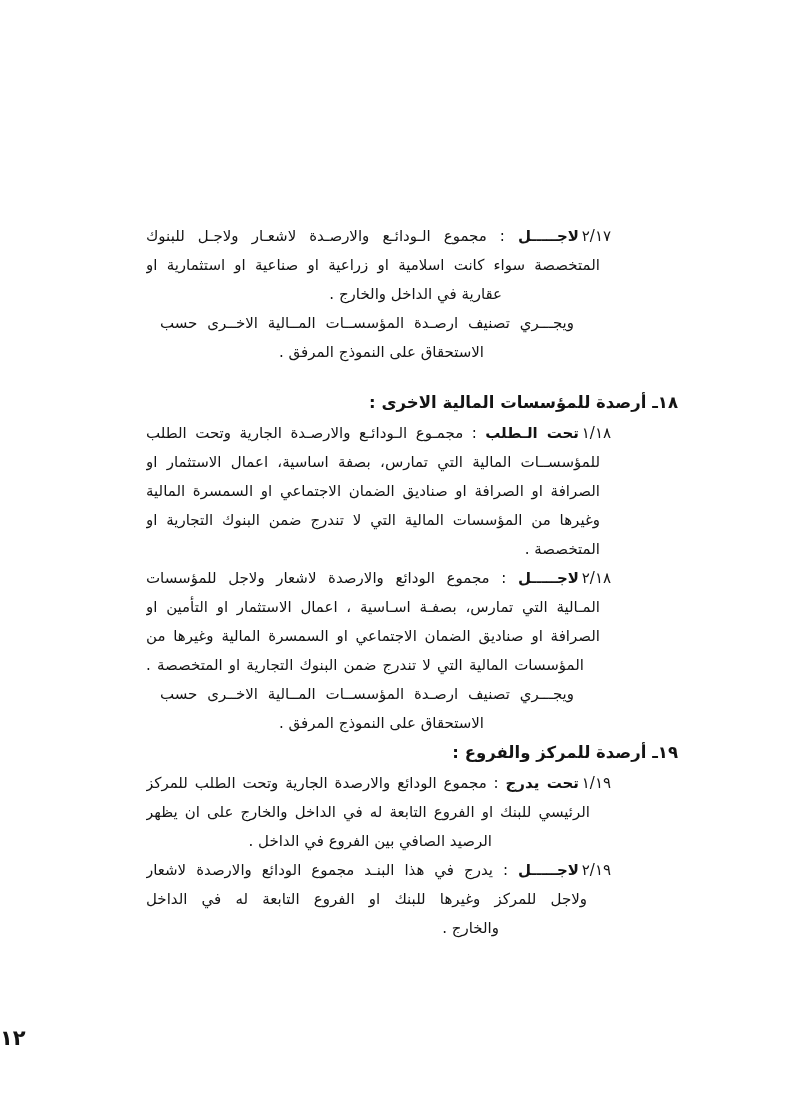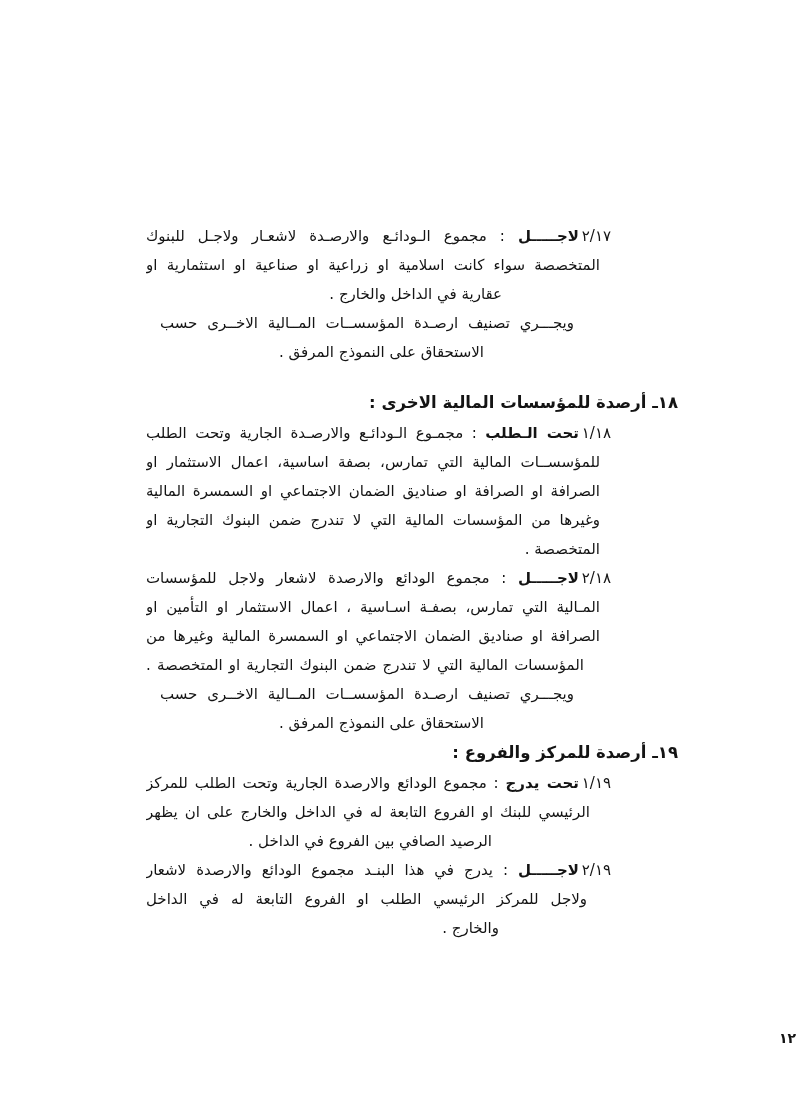--- a/index.html
+++ b/index.html
@@ -57,22 +57,22 @@
   .line.r{
     text-align:right;
     text-align-last:right;
   }
   .line b{font-weight:bold;}
   .page-number{
     position:absolute;
     top:1024px;
     left:0;
     width:796px;
-    text-align:right;
-    font-size:14px;
+    text-align:left;
+    font-size:21px;
     line-height:29px;
     font-weight:bold;
   }
 </style>
 </head>
 <body>
 
 <div class="page">
   <div class="content">
       <div class="item">
@@ -113,19 +113,19 @@
         <div class="text">
           <div class="line" style="padding-right: 21px;"><b>تحت يدرج</b> : مجموع الودائع والارصدة الجارية وتحت الطلب للمركز</div>
           <div class="line" style="padding-right: 10px;">الرئيسي للبنك او الفروع التابعة له في الداخل والخارج على ان يظهر</div>
           <div class="line r" style="padding-right: 108px;">الرصيد الصافي بين الفروع في الداخل .</div>
         </div>
       </div>
       <div class="item">
         <span class="num">٢/١٩</span>
         <div class="text">
           <div class="line" style="padding-right: 21px;"><b>لاجـــــل</b> : يدرج في هذا البنـد مجموع الودائع والارصدة لاشعار</div>
-          <div class="line" style="padding-right: 13px;">ولاجل للمركز الرئيسي الطلب او الفروع التابعة له في الداخل</div>
+          <div class="line" style="padding-right: 13px;">ولاجل للمركز وغيرها للبنك او الفروع التابعة له في الداخل</div>
           <div class="line r" style="padding-right: 101px;">والخارج .</div>
         </div>
       </div>
     </div>
   <div class="page-number">١٢</div>
 </div>
 
 </body></html>

